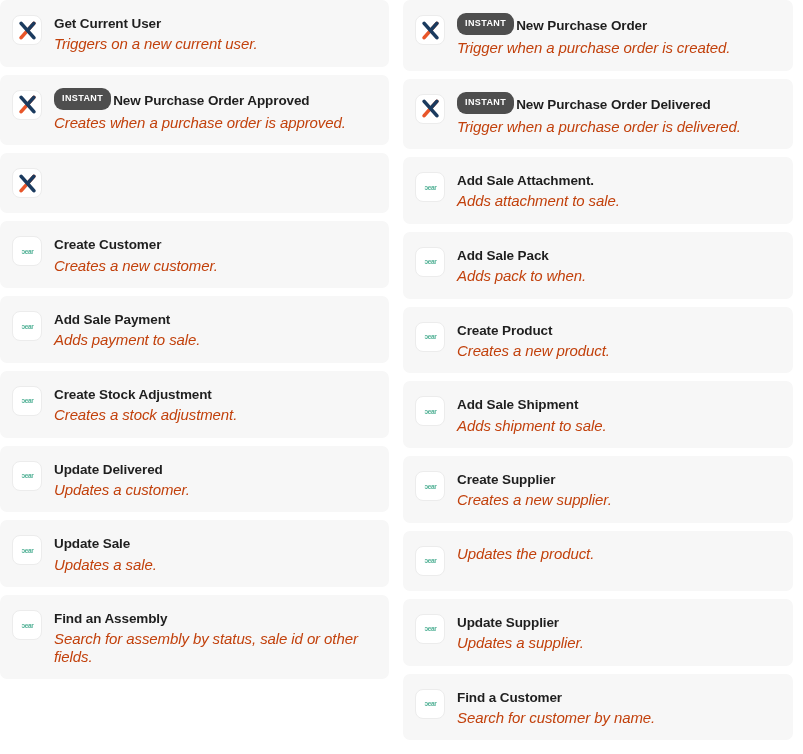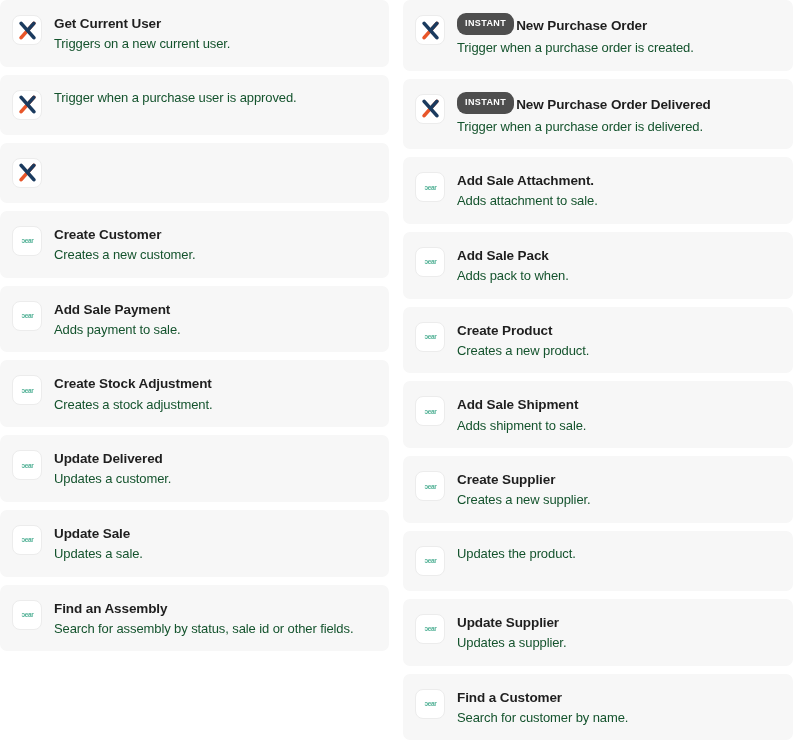--- a/index.html
+++ b/index.html
@@ -80,24 +80,25 @@
     display: inline;
     vertical-align: middle;
     font-size: 13.5px;
     font-weight: bold;
     color: #1f1f1f;
     letter-spacing: -0.1px;
   }
 
   .card-desc {
     display: block;
-    font-size: 13px;
-    color: #14532d;
+    font-size: 15px;
+    color: #c2410c;
     line-height: 17.5px;
     letter-spacing: -0.1px;
+    font-style: italic;
   }
 
   
   .logo-x { width: 19px; height: 19px; display: block; }
 
   
   .logo-wordmark { width: 21px; height: 9px; display: block; }
 </style>
 </head>
 <body>
@@ -119,21 +120,22 @@
       </div>
       <div class="card">
         <div class="card-icon">
           <svg viewBox="0 0 24 24" class="logo-x">
             <path d="M20 3 L4 21" stroke="#e8562a" stroke-width="4.6" stroke-linecap="round" fill="none"></path>
             <path d="M4 3 L20 21" stroke="#1b3b5f" stroke-width="4.6" stroke-linecap="round" fill="none"></path>
             <path d="M20 3 L13.5 10.3" stroke="#1b3b5f" stroke-width="4.6" stroke-linecap="round" fill="none"></path>
           </svg>
         </div>
         <div class="card-body">
-          <div class="card-desc">Trigger when a purchase user is approved.</div>
+          <div class="card-title-line"><span class="badge-instant">INSTANT</span><span class="card-title">New Purchase Order Approved</span></div>
+          <div class="card-desc">Creates when a purchase order is approved.</div>
         </div>
       </div>
       <div class="card">
         <div class="card-icon">
           <svg viewBox="0 0 24 24" class="logo-x">
             <path d="M20 3 L4 21" stroke="#e8562a" stroke-width="4.6" stroke-linecap="round" fill="none"></path>
             <path d="M4 3 L20 21" stroke="#1b3b5f" stroke-width="4.6" stroke-linecap="round" fill="none"></path>
             <path d="M20 3 L13.5 10.3" stroke="#1b3b5f" stroke-width="4.6" stroke-linecap="round" fill="none"></path>
           </svg>
         </div>

